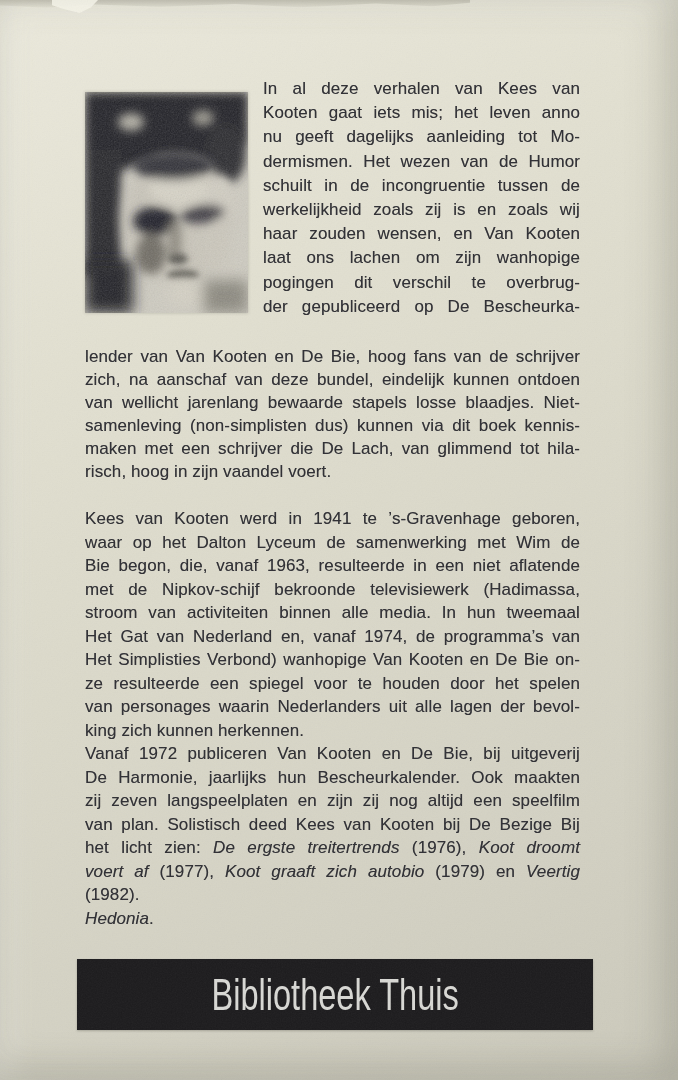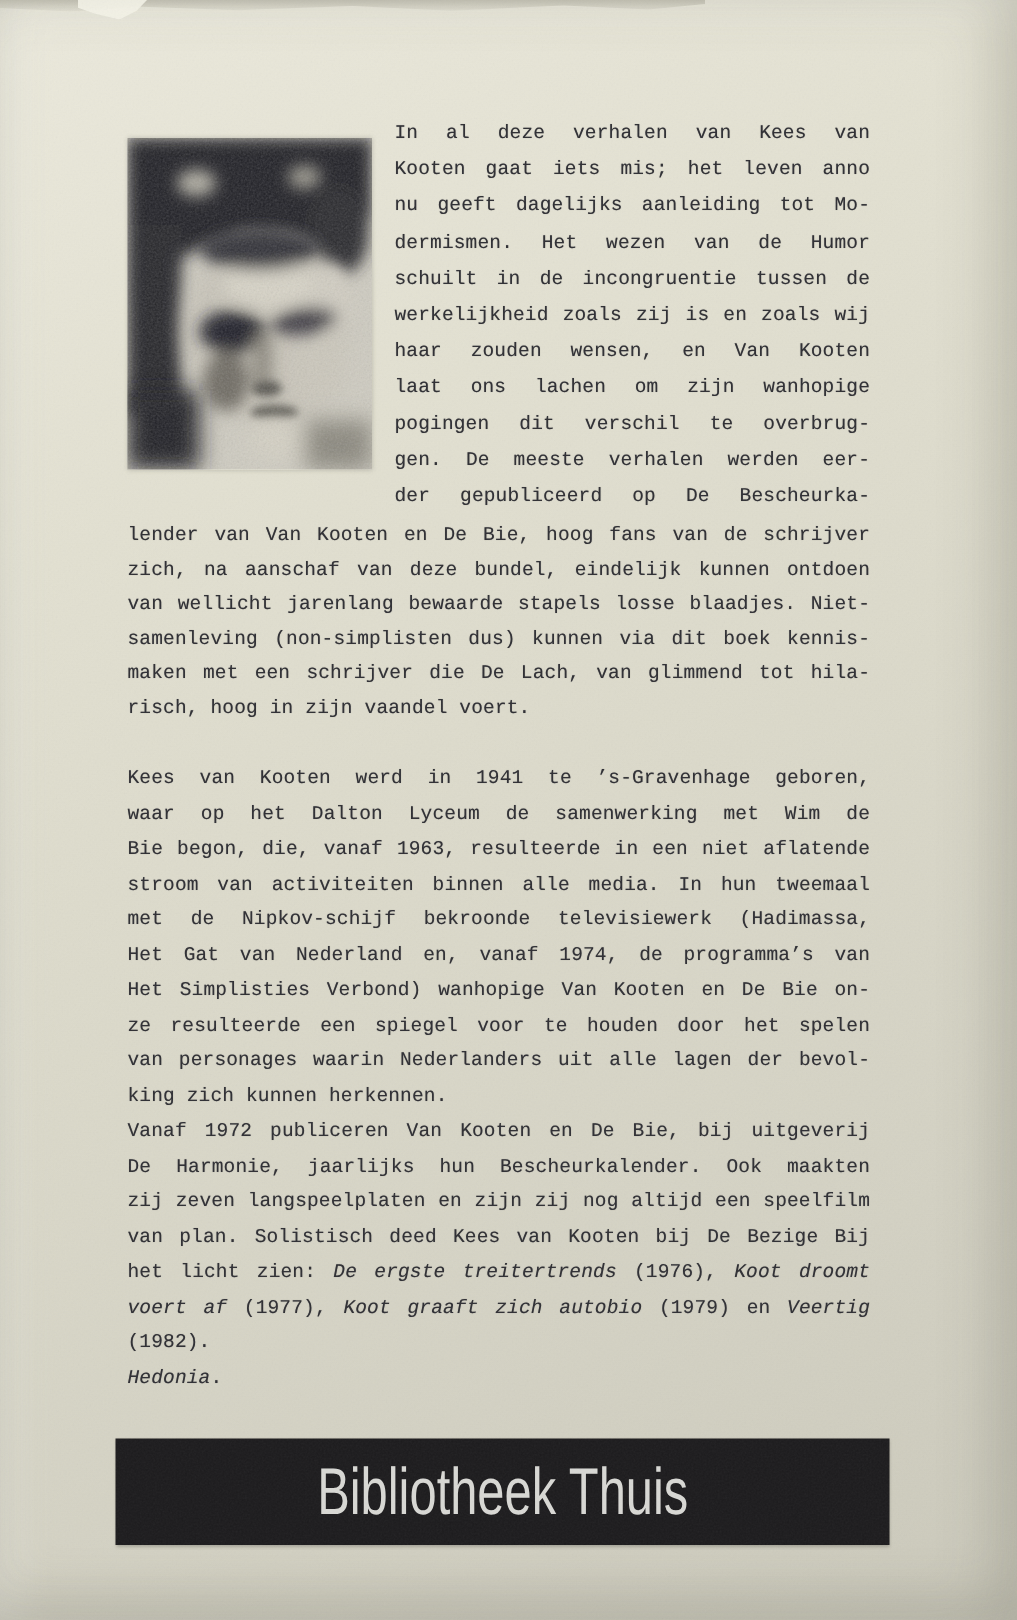--- a/index.html
+++ b/index.html
@@ -6,22 +6,22 @@
   .page {
     position:relative; width:678px; height:1080px; overflow:hidden;
     background: linear-gradient(155deg, #ebe9dc 0%, #e2e0d1 28%, #dbd9ca 52%, #d3d1c3 78%, #cbc9bb 100%);
     box-shadow: inset -20px 0 36px rgba(94,92,82,.16),
                 inset 0 -18px 32px rgba(94,92,82,.15),
                 inset 12px 8px 28px rgba(255,255,248,.30);
     font-family: "Liberation Sans","DejaVu Sans",sans-serif;
     color:#2e2e33;
   }
   .page * { box-sizing:border-box; }
-  .bodytext { position:absolute; font-size:13px; letter-spacing:.1px;
-              text-shadow: 0 0 .6px rgba(46,46,51,.45); font-family: Liberation Mono, monospace; }
+  .bodytext { position:absolute; font-size:17px; letter-spacing:.1px;
+              text-shadow: 0 0 .6px rgba(46,46,51,.45); }
   .tline { text-align:justify; text-align-last:justify; white-space:nowrap; }
   .tline.last { text-align-last:left; }
   .blurb-narrow { left:263px; top:77px;  width:317px; line-height:24.2px; }
   .blurb-wide   { left:85px;  top:345px; width:495px; line-height:23.1px; }
   .bio          { left:85px;  top:507px; width:495px; line-height:23.5px; }
   .bio-para { margin:0; padding:0; }
   .photo { position:absolute; left:85px; top:92px; width:163px; height:221px;
            box-shadow: 0 0 3px rgba(60,58,50,.25); }
   .pubbar { position:absolute; left:77px; top:959px; width:516px; height:71px;
             background:#1c1b1d; display:flex; align-items:center; justify-content:center;
@@ -98,40 +98,39 @@
   <div class="bodytext blurb-narrow">
       <div class="tline">In al deze verhalen van Kees van</div>
       <div class="tline">Kooten gaat iets mis; het leven anno</div>
       <div class="tline">nu geeft dagelijks aanleiding tot Mo-</div>
       <div class="tline">dermismen. Het wezen van de Humor</div>
       <div class="tline">schuilt in de incongruentie tussen de</div>
       <div class="tline">werkelijkheid zoals zij is en zoals wij</div>
       <div class="tline">haar zouden wensen, en Van Kooten</div>
       <div class="tline">laat ons lachen om zijn wanhopige</div>
       <div class="tline">pogingen dit verschil te overbrug-</div>
-      <div class="tline">gen. De meeste verhalen werden eer-</div>
       <div class="tline">der gepubliceerd op De Bescheurka-</div>
     </div>
 
   <div class="bodytext blurb-wide">
       <div class="tline">lender van Van Kooten en De Bie, hoog fans van de schrijver</div>
       <div class="tline">zich, na aanschaf van deze bundel, eindelijk kunnen ontdoen</div>
       <div class="tline">van wellicht jarenlang bewaarde stapels losse blaadjes. Niet-</div>
       <div class="tline">samenleving (non-simplisten dus) kunnen via dit boek kennis-</div>
       <div class="tline">maken met een schrijver die De Lach, van glimmend tot hila-</div>
       <div class="tline last">risch, hoog in zijn vaandel voert.</div>
     </div>
 
   <div class="bodytext bio">
     <div class="bio-para">
         <div class="tline">Kees van Kooten werd in 1941 te ’s-Gravenhage geboren,</div>
         <div class="tline">waar op het Dalton Lyceum de samenwerking met Wim de</div>
         <div class="tline">Bie begon, die, vanaf 1963, resulteerde in een niet aflatende</div>
+        <div class="tline">met de Nipkov-schijf bekroonde televisiewerk (Hadimassa,</div>
         <div class="tline">stroom van activiteiten binnen alle media. In hun tweemaal</div>
-        <div class="tline">met de Nipkov-schijf bekroonde televisiewerk (Hadimassa,</div>
         <div class="tline">Het Gat van Nederland en, vanaf 1974, de programma’s van</div>
         <div class="tline">Het Simplisties Verbond) wanhopige Van Kooten en De Bie on-</div>
         <div class="tline">ze resulteerde een spiegel voor te houden door het spelen</div>
         <div class="tline">van personages waarin Nederlanders uit alle lagen der bevol-</div>
         <div class="tline last">king zich kunnen herkennen.</div>
       </div>
     <div class="bio-para">
         <div class="tline">Vanaf 1972 publiceren Van Kooten en De Bie, bij uitgeverij</div>
         <div class="tline">De Harmonie, jaarlijks hun Bescheurkalender. Ook maakten</div>
         <div class="tline">zij zeven langspeelplaten en zijn zij nog altijd een speelfilm</div>

